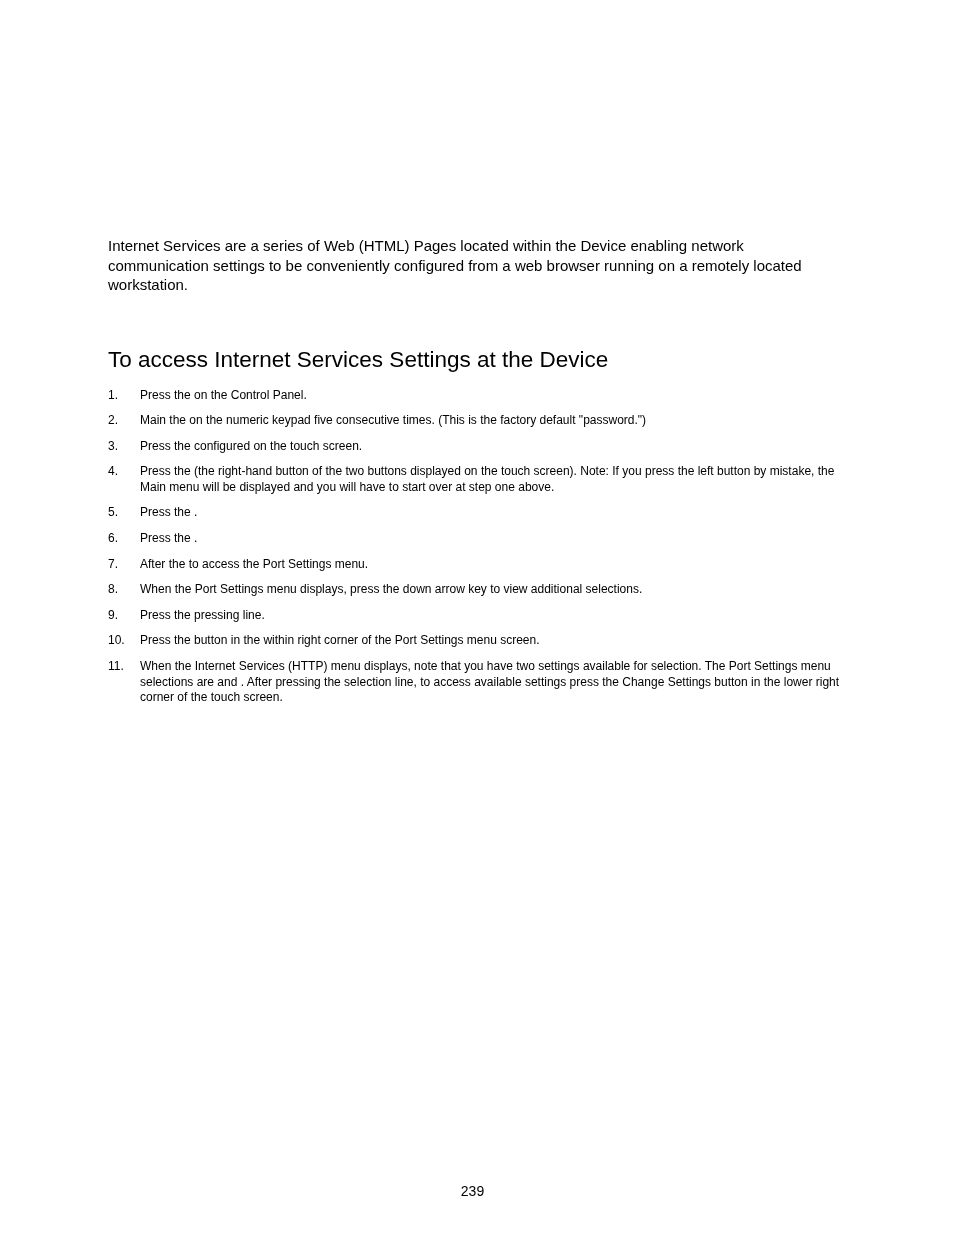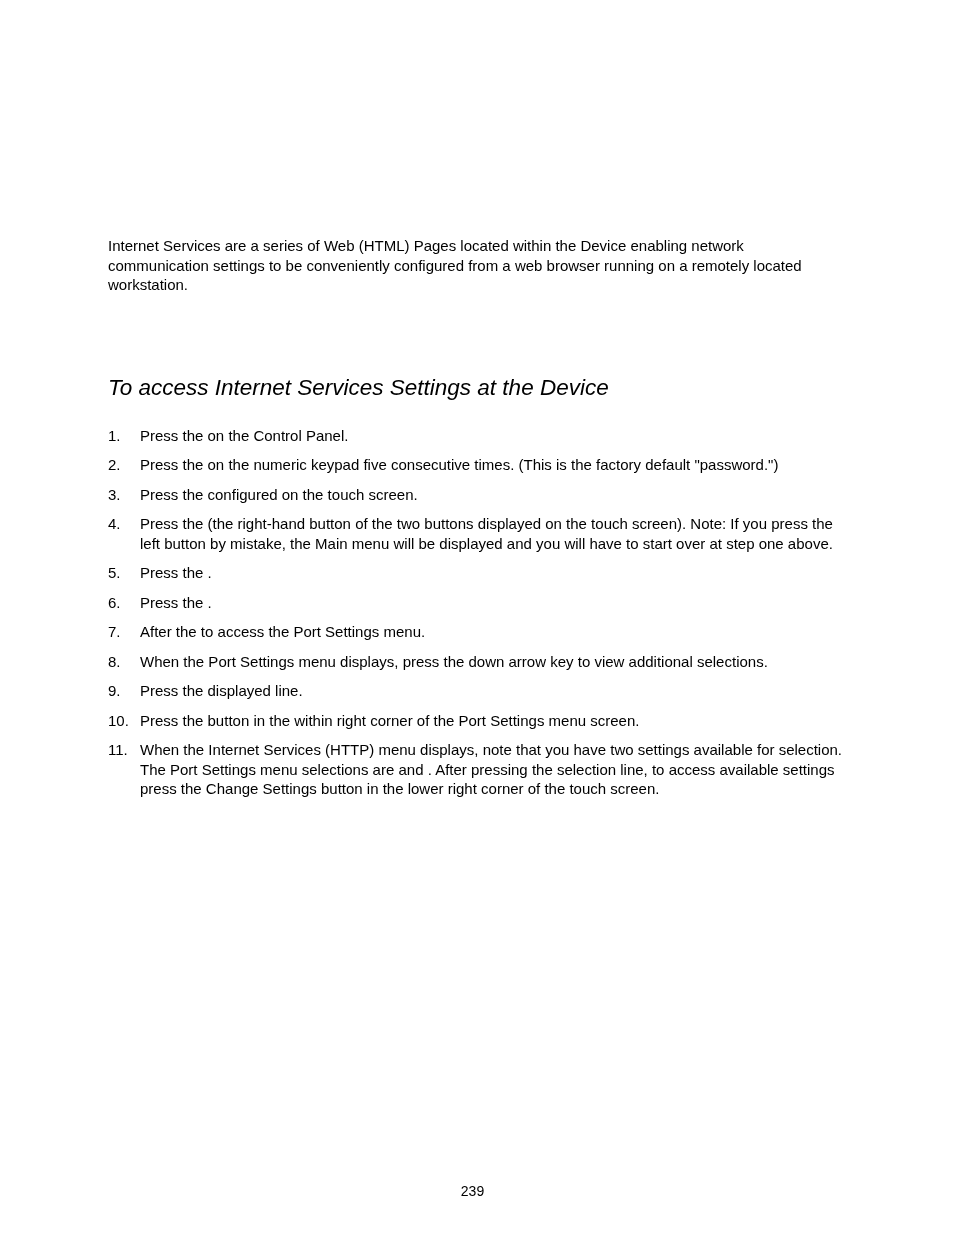--- a/index.html
+++ b/index.html
@@ -14,36 +14,35 @@
       font-family: Arial, Helvetica, sans-serif;
       color: #000000;
       position: relative;
     }
     .content {
       padding: 236px 108px 0 108px;
     }
     .intro-paragraph {
       font-size: 15px;
       line-height: 1.3;
-      margin-bottom: 80px;
+      margin-bottom: 52px;
     }
     .section-heading {
       font-size: 22.5px;
       font-weight: normal;
-      margin-bottom: 25px;
-      font-style: italic;
+      margin-bottom: 15px;
     }
     .ordered-list {
       list-style: none;
       counter-reset: item;
       padding-left: 0;
     }
     .list-item {
       counter-increment: item;
-      font-size: 15px;
+      font-size: 12px;
       line-height: 1.3;
       margin-bottom: 10px;
       padding-left: 32px;
       position: relative;
     }
     .list-item::before {
       content: counter(item) ".";
       position: absolute;
       left: 0;
       top: 0;
@@ -60,26 +59,26 @@
 </head>
 <body>
 
 <div class="content">
   <p class="intro-paragraph">Internet Services are a series of Web (HTML) Pages located within the Device enabling network communication settings to be conveniently configured from a web browser running on a remotely located workstation.</p>
 
   <h2 class="section-heading">To access Internet Services Settings at the Device</h2>
 
   <ol class="ordered-list">
     <li class="list-item">Press the                                      on the Control Panel.</li>
-    <li class="list-item">Press the               on the numeric keypad five consecutive times.  (This is the factory default "password.")</li>
+    <li class="list-item">Main the               on the numeric keypad five consecutive times.  (This is the factory default "password.")</li>
     <li class="list-item">Press the configured                             on the touch screen.</li>
     <li class="list-item">Press the                                         (the right-hand button of the two buttons displayed on the touch screen).  Note:  If you press the left button by mistake, the Main menu will be displayed and you will have to start over at step one above.</li>
     <li class="list-item">Press the                                             .</li>
     <li class="list-item">Press the                                             .</li>
     <li class="list-item">After the                                       to access the Port Settings menu.</li>
     <li class="list-item">When the Port Settings menu displays, press the down arrow key to view additional selections.</li>
-    <li class="list-item">Press the                                            displayed line.</li>
+    <li class="list-item">Press the                                            pressing line.</li>
     <li class="list-item">Press the                                 button in the within right corner of the Port Settings menu screen.</li>
     <li class="list-item">When the Internet Services (HTTP) menu displays, note that you have two settings available for selection.  The Port Settings menu selections are                          and                                                       .  After pressing the selection line, to access available settings press the Change Settings button in the lower right corner of the touch screen.</li>
   </ol>
 </div>
 
 <div class="page-number">239</div>
 
 </body></html>

